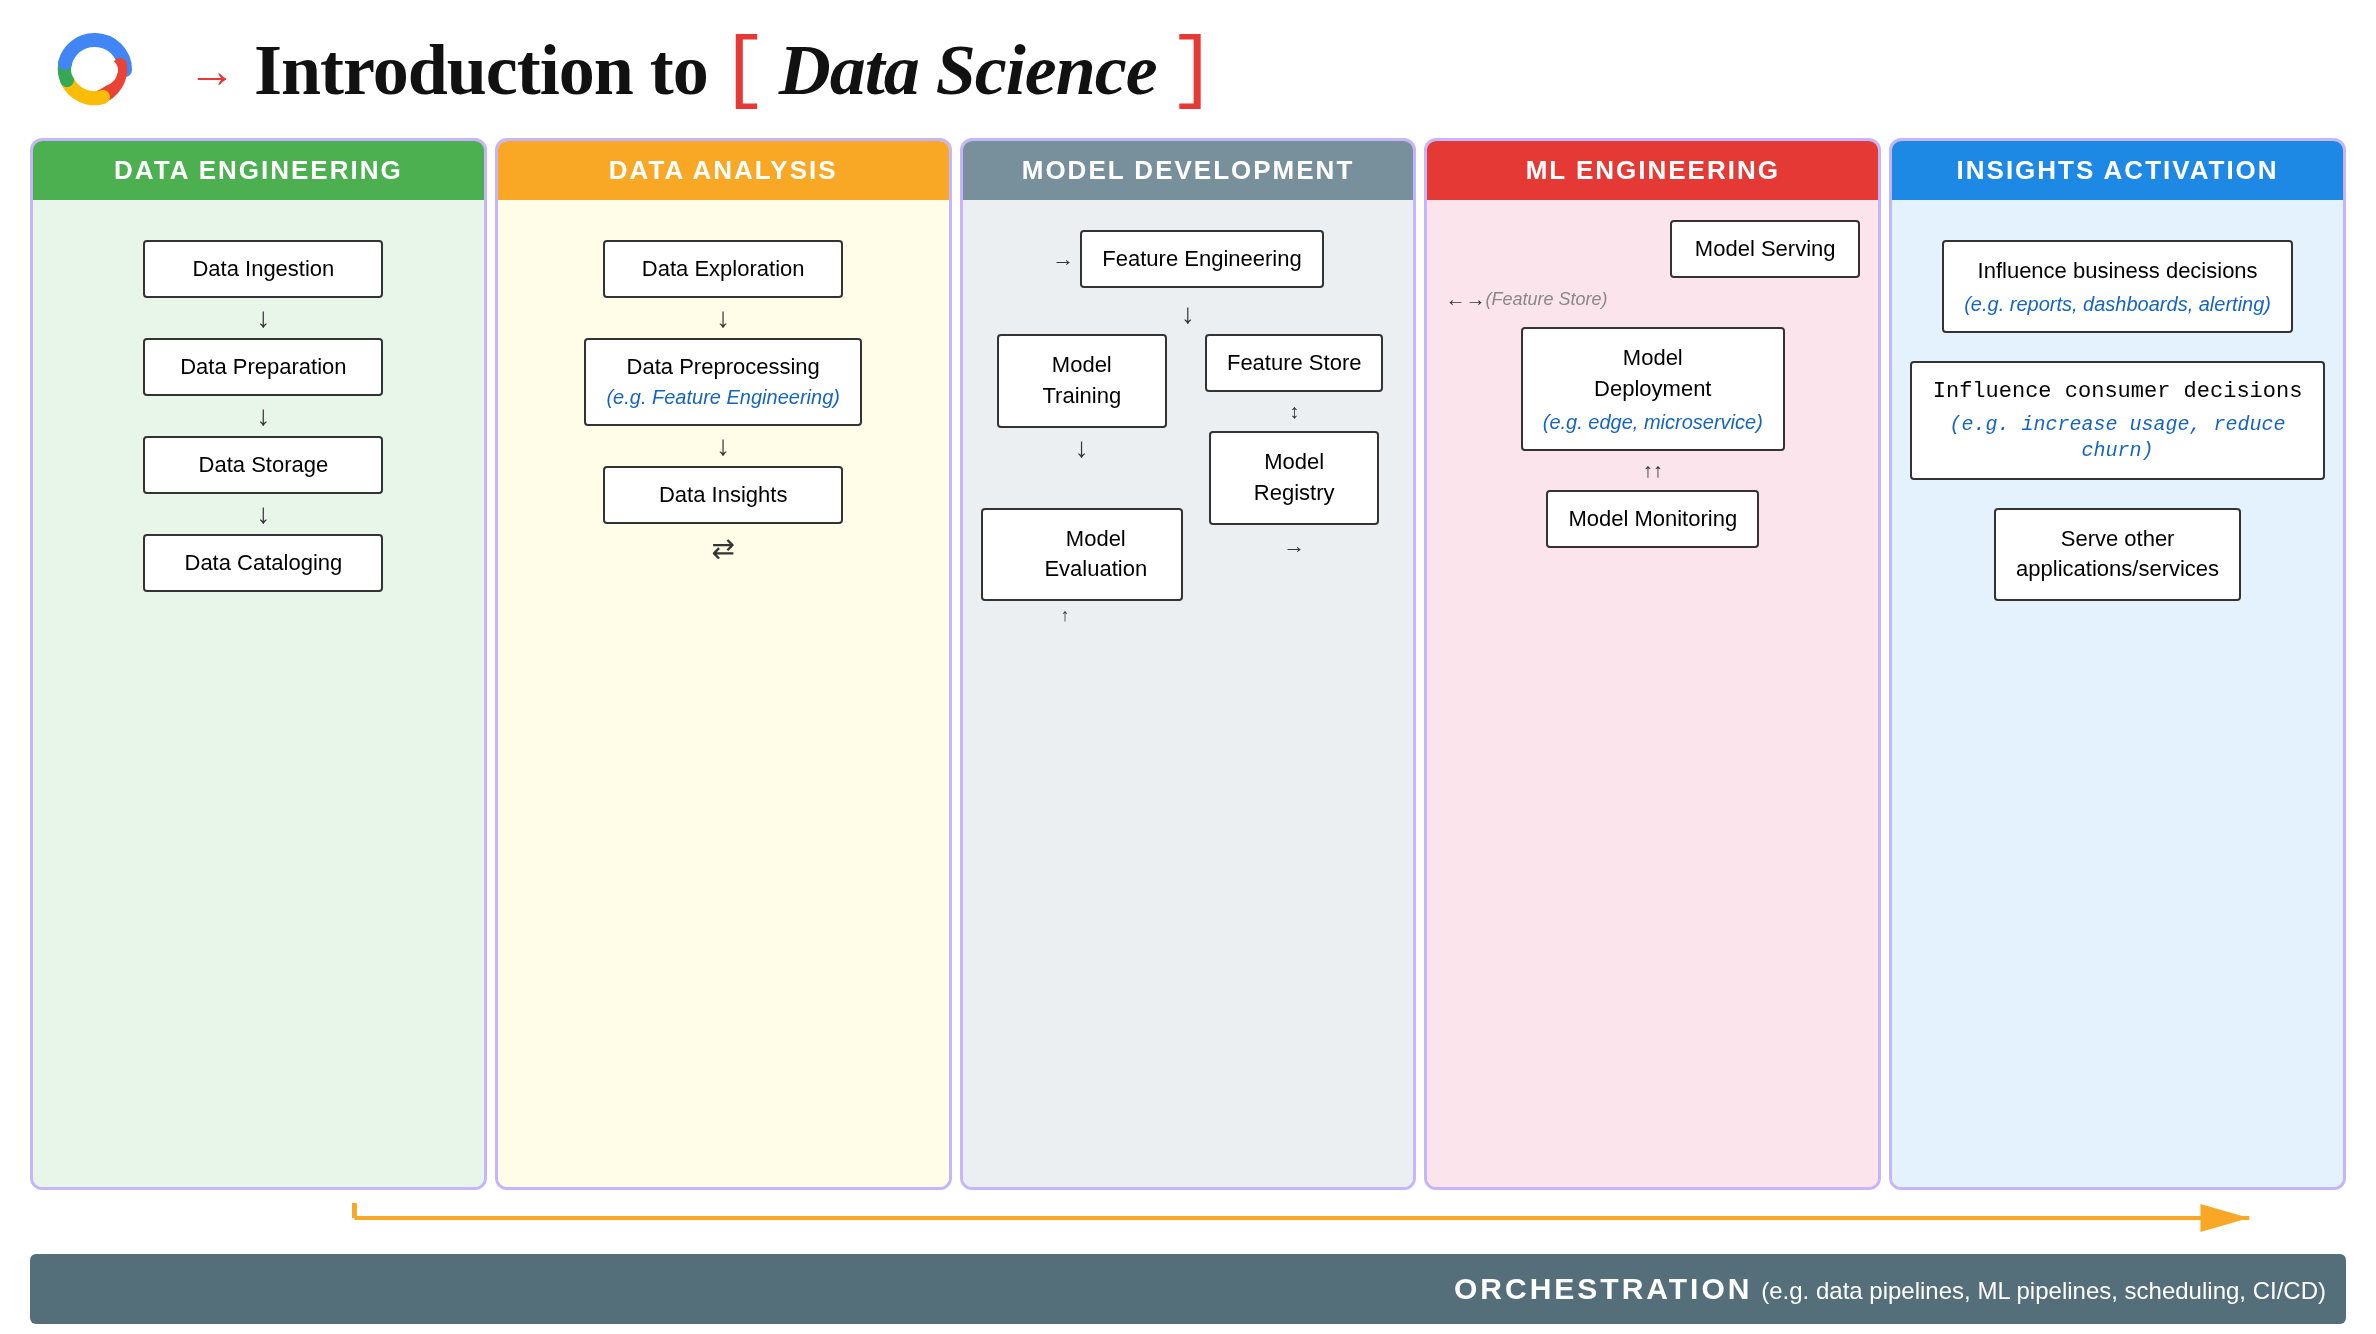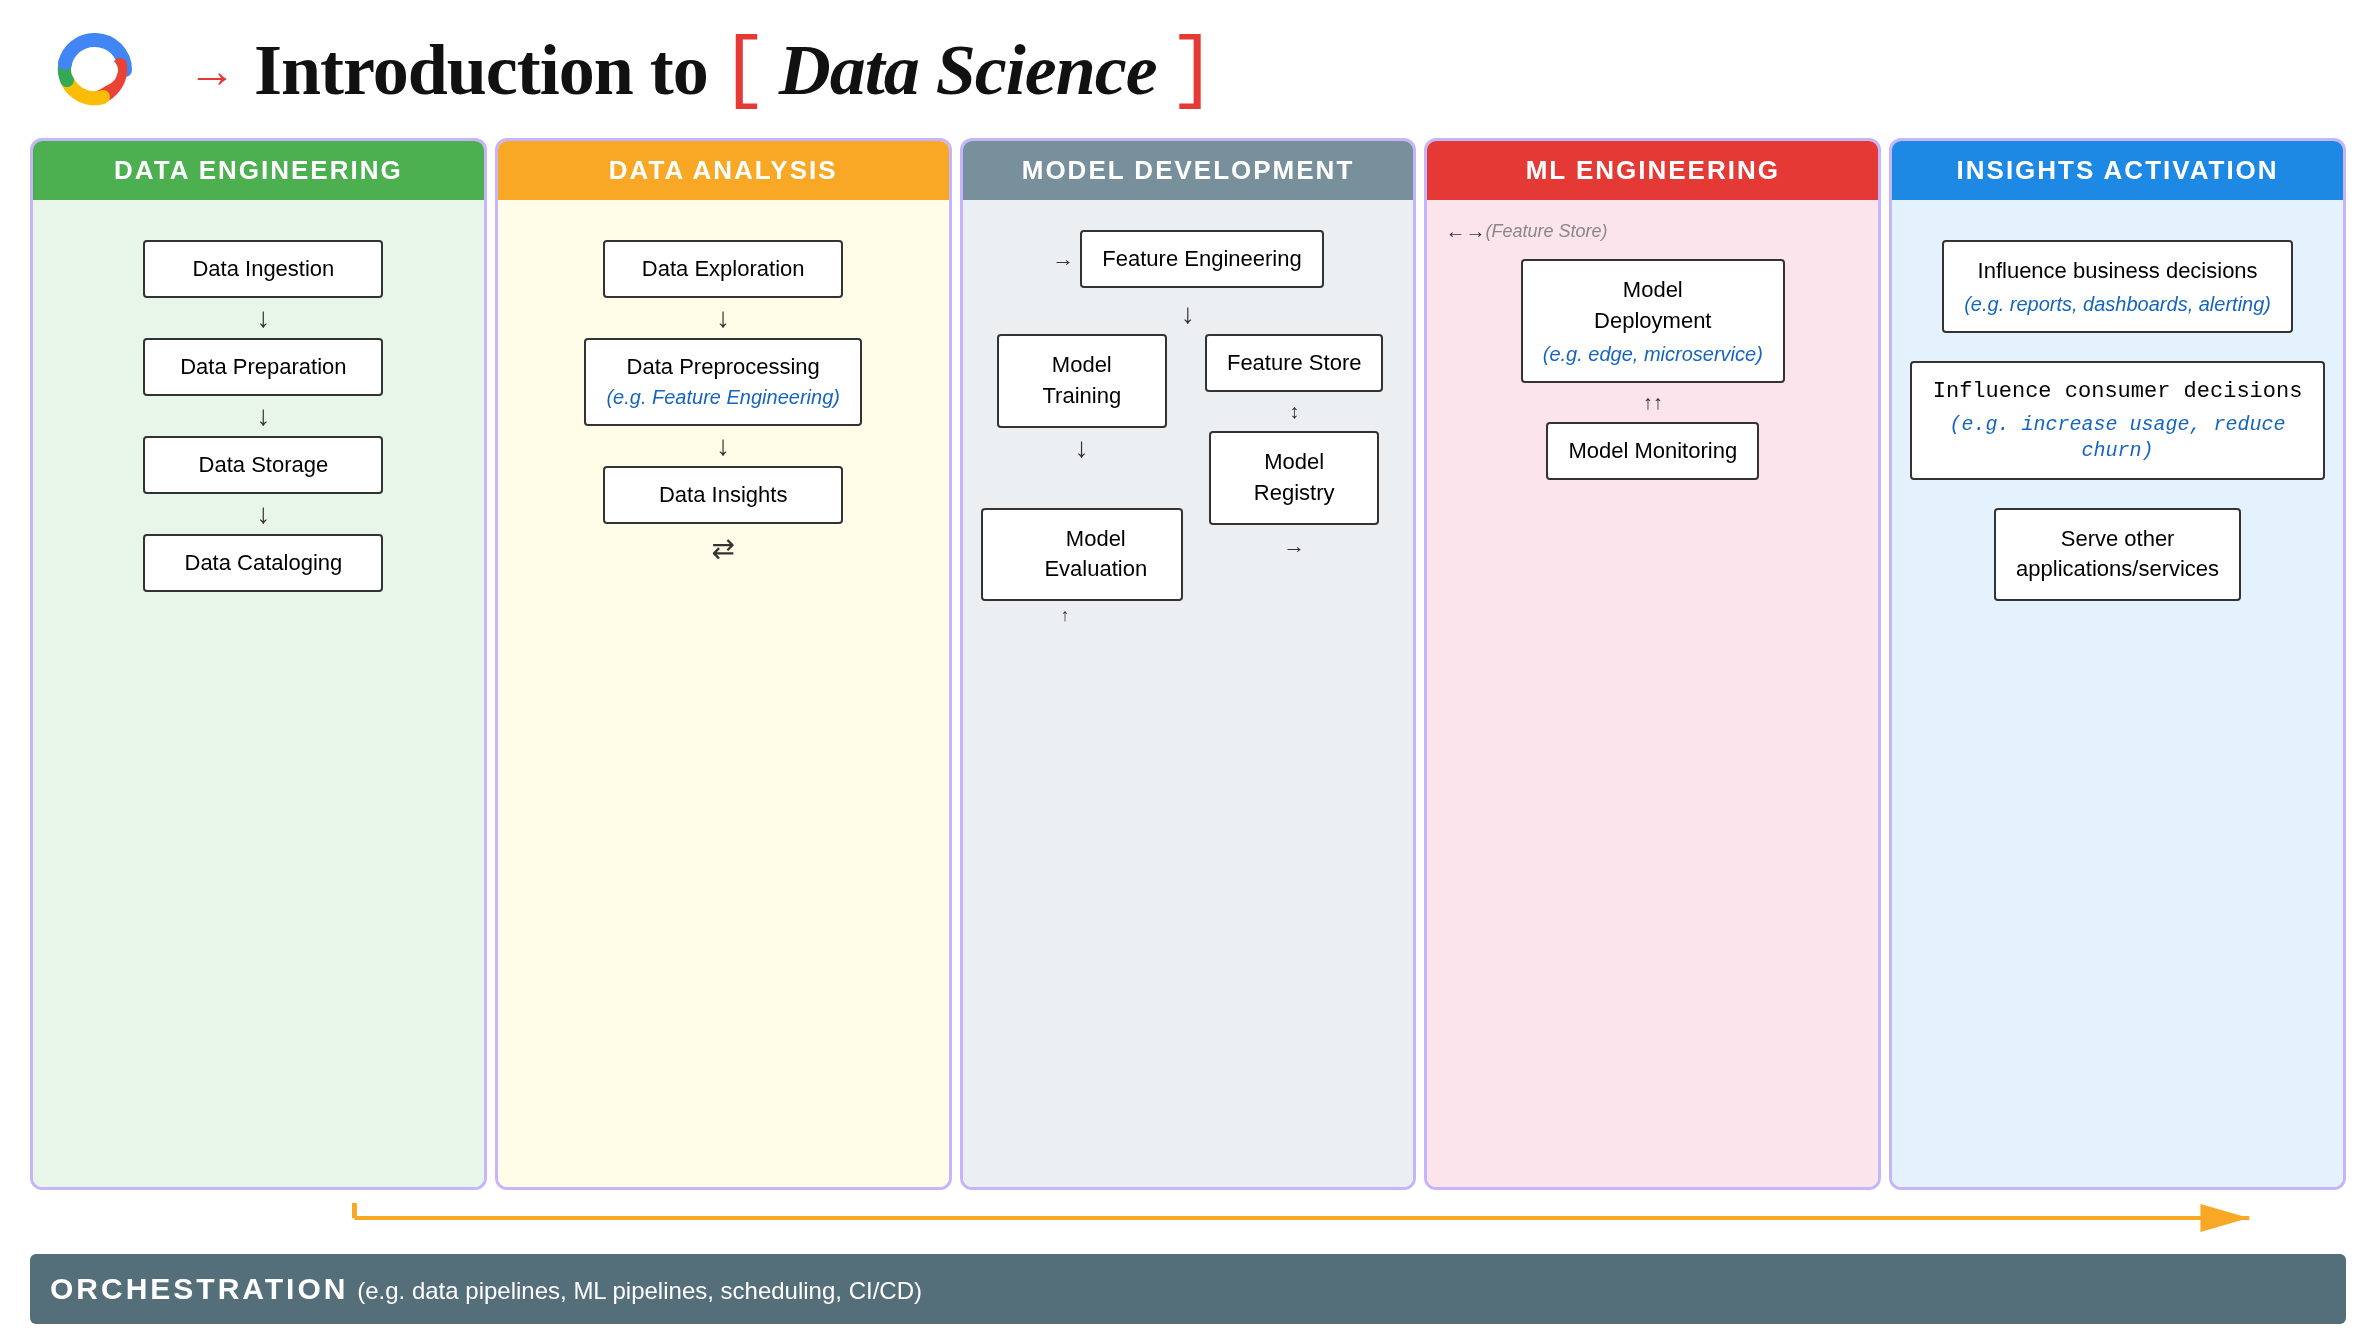--- a/index.html
+++ b/index.html
@@ -191,21 +191,21 @@
       flex-direction: column;
       align-items: center;
       padding-top: 20px;
       gap: 0;
     }
 
     
     .orchestration-bar {
       background: #546e7a;
       color: #fff;
-      text-align: left;
+      text-align: right;
       padding: 18px 20px;
       border-radius: 6px;
       margin-top: 10px;
       font-size: 28px;
       font-family: 'Arial Black', Arial, sans-serif;
       letter-spacing: 1px;
     }
 
     .orchestration-bar .orch-main {
       font-weight: 900;
@@ -371,20 +371,25 @@
           <div style="font-size:18px;color:#333;margin-top:4px;align-self:flex-start;margin-left:80px;">↑</div>
         </div>
       </div>
     </div>
 
     <div class="column col-ml-engineering">
       <div class="col-header">ML ENGINEERING</div>
       <div class="col-body">
         <div class="ml-node-box">
 
+          <div style="width:100%;display:flex;justify-content:flex-end;margin-bottom:10px;">
+            <div class="node" style="min-width:190px;">
+              <span>Model Serving</span>
+            </div>
+          </div>
 
           <div style="width:100%;display:flex;align-items:center;justify-content:flex-start;margin-bottom:16px;">
             <span style="font-size:20px;color:#333;">←→</span>
             <span style="font-size:18px;color:#888;font-style:italic;">(Feature Store)</span>
           </div>
 
           <div style="display:flex;width:100%;justify-content:space-between;gap:10px;">
             <div style="display:flex;flex-direction:column;align-items:center;flex:1;">
               <div class="node" style="min-width:160px;text-align:center;white-space:normal;line-height:1.4;">
                 Model<br>Deployment

